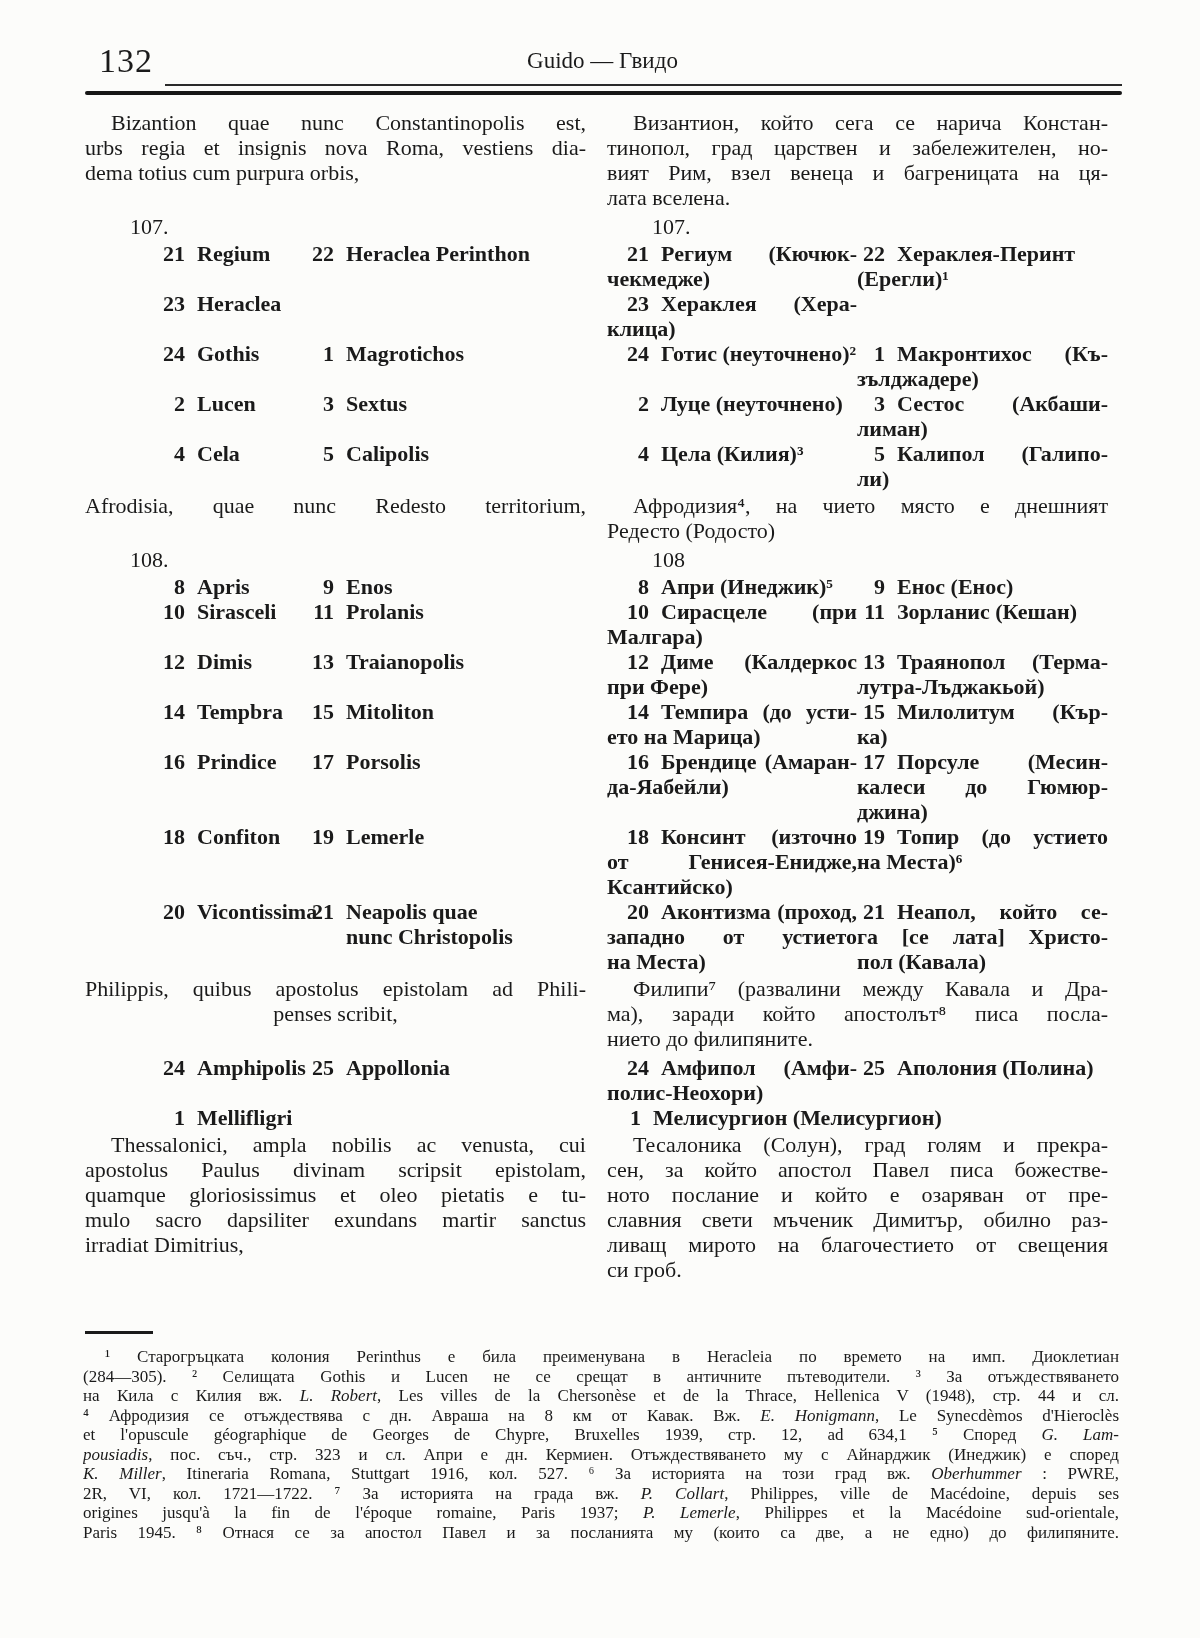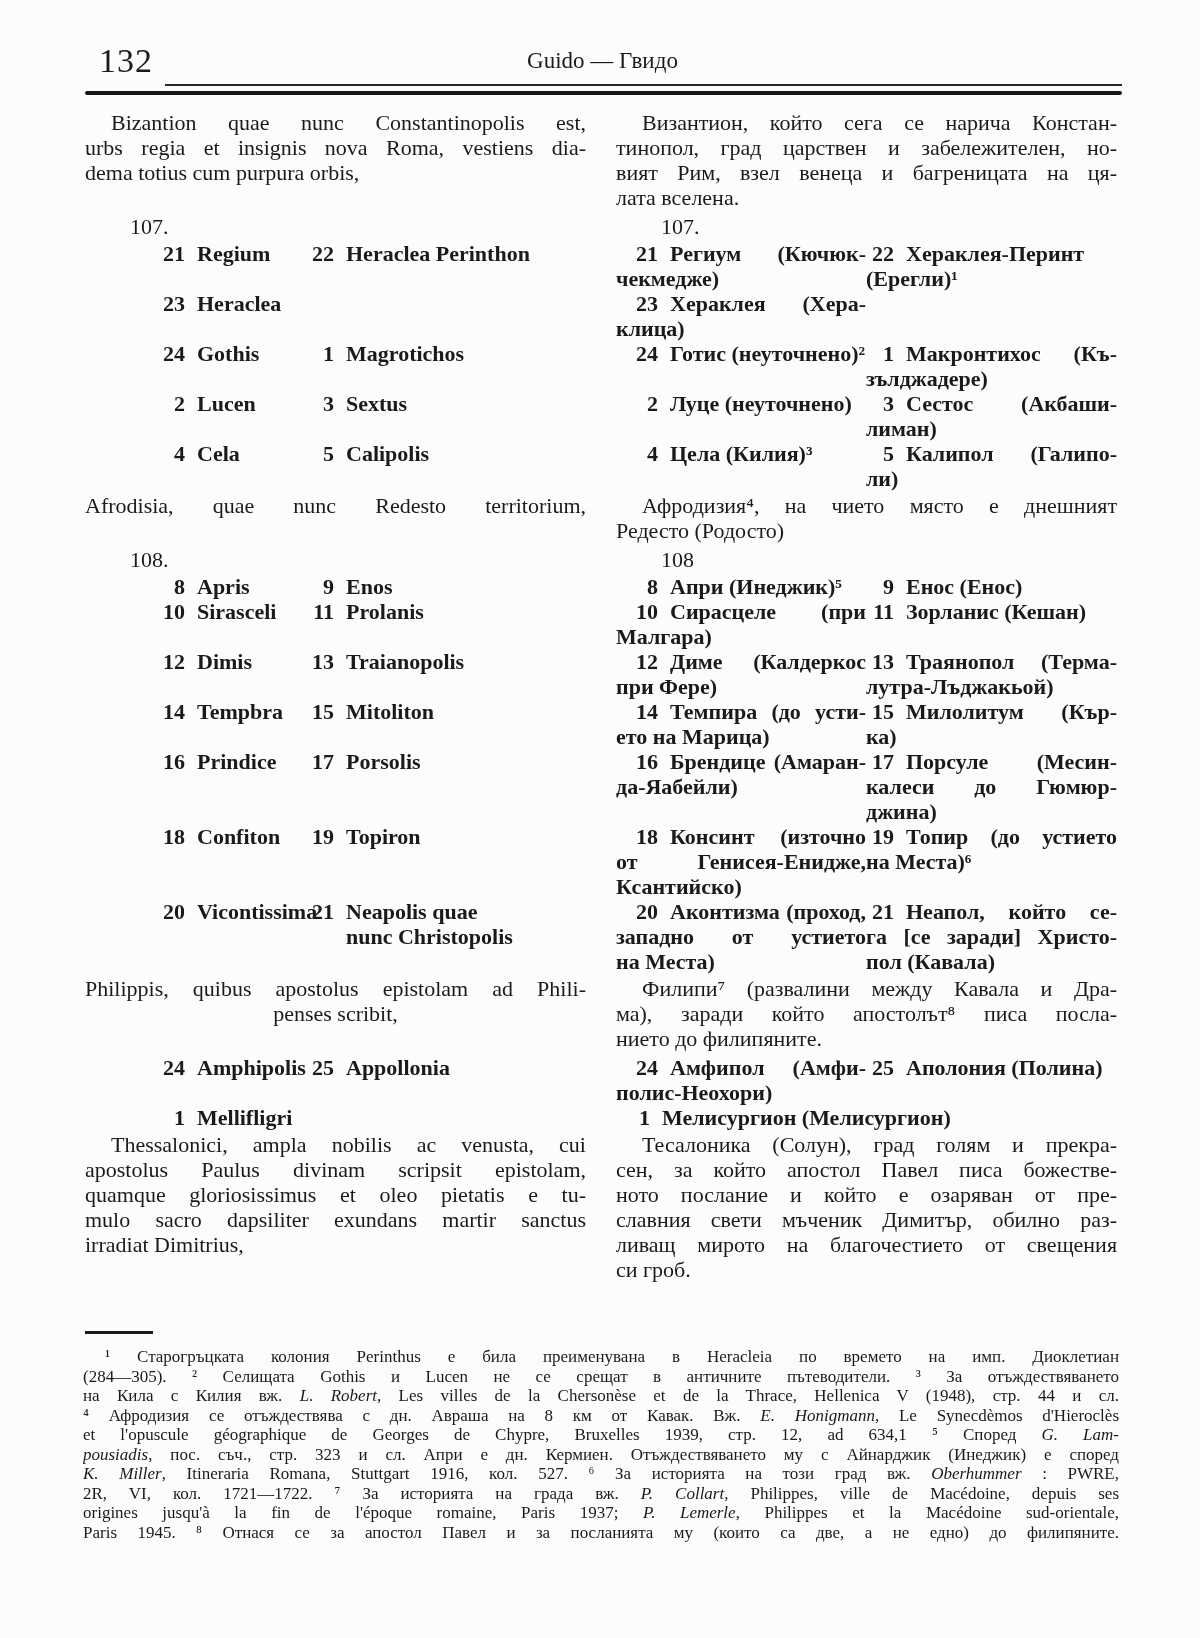--- a/index.html
+++ b/index.html
@@ -13,21 +13,21 @@
   
   .pgheader{position:absolute;top:38px;left:85px;right:80px;height:44px;}
   .pgnum{position:absolute;left:14px;top:4px;font-size:34px;letter-spacing:1px;}
   .runtitle{position:absolute;left:0;right:0;top:10px;text-align:center;font-size:23px;}
   .rules{position:absolute;top:84px;left:85px;right:78px;}
   .hr-thin{height:2px;background:#2a2a2a;margin-left:80px;}
   .hr-thick{height:4px;background:#161616;margin-top:5px;border-radius:2px;}
 
   
   #content{position:absolute;top:108px;left:85px;width:1032px;font-size:22px;line-height:25px;}
-  .block{display:flex;gap:30px;}
+  .block{display:flex;gap:21px;}
   .half{width:501px;flex:none;}
   .block.parapair{margin:2px 0 4px;}
   .block.secpair{margin:2px 0;}
 
   .ln{white-space:nowrap;}
   .ln.j{text-align:justify;text-align-last:justify;overflow:hidden;}
   .ln.l{text-align:left;}
   .ln.c{text-align:center;}
   .ln.r{}
   .ln.nl{text-align:left;padding-left:46px;}
@@ -506,21 +506,21 @@
               <div class="efirst">
                 <span class="num">18</span>
                 <span class="ename">Confiton</span>
               </div>
             </div>
           </div>
           <div class="cell cr">
             <div class="entry">
               <div class="efirst">
                 <span class="num">19</span>
-                <span class="ename">Topiron</span>
+                <span class="ename">Lemerle</span>
               </div>
             </div>
           </div>
         </div>
         <div class="half bulg cellwrap">
           <div class="cell cl">
             <div class="entry">
               <div class="efirst">
                 <span class="num">18</span>
                 <span class="ename fj">Консинт (източно</span>
@@ -570,21 +570,21 @@
               <div class="ln j">западно от устието</div>
               <div class="ln r">на Места)</div>
             </div>
           </div>
           <div class="cell cr">
             <div class="entry">
               <div class="efirst">
                 <span class="num">21</span>
                 <span class="ename fj">Неапол, който се-</span>
               </div>
-              <div class="ln j">га [се заради] Христо-</div>
+              <div class="ln j">га [се лата] Христо-</div>
               <div class="ln r">пол (Кавала)</div>
             </div>
           </div>
         </div>
       </div>
       <div class="block parapair">
         <div class="half lat">
           <div class="para">
             <div class="ln j">Philippis, quibus apostolus epistolam ad Phili-</div>
             <div class="ln c">penses scribit,</div>

